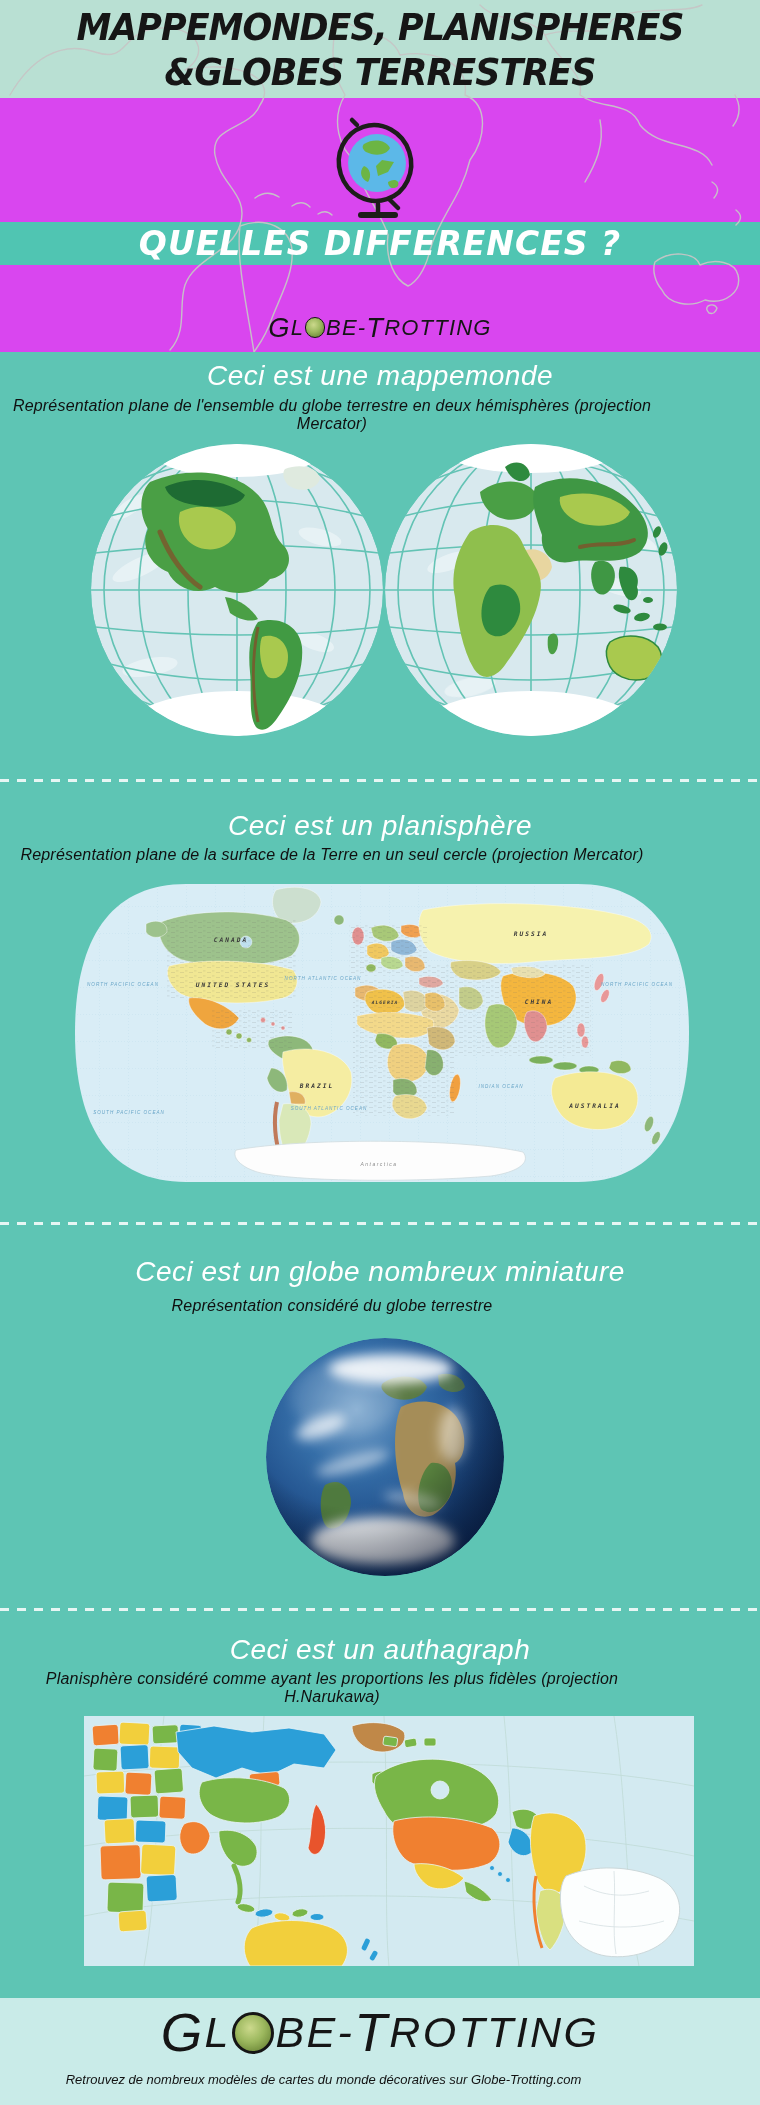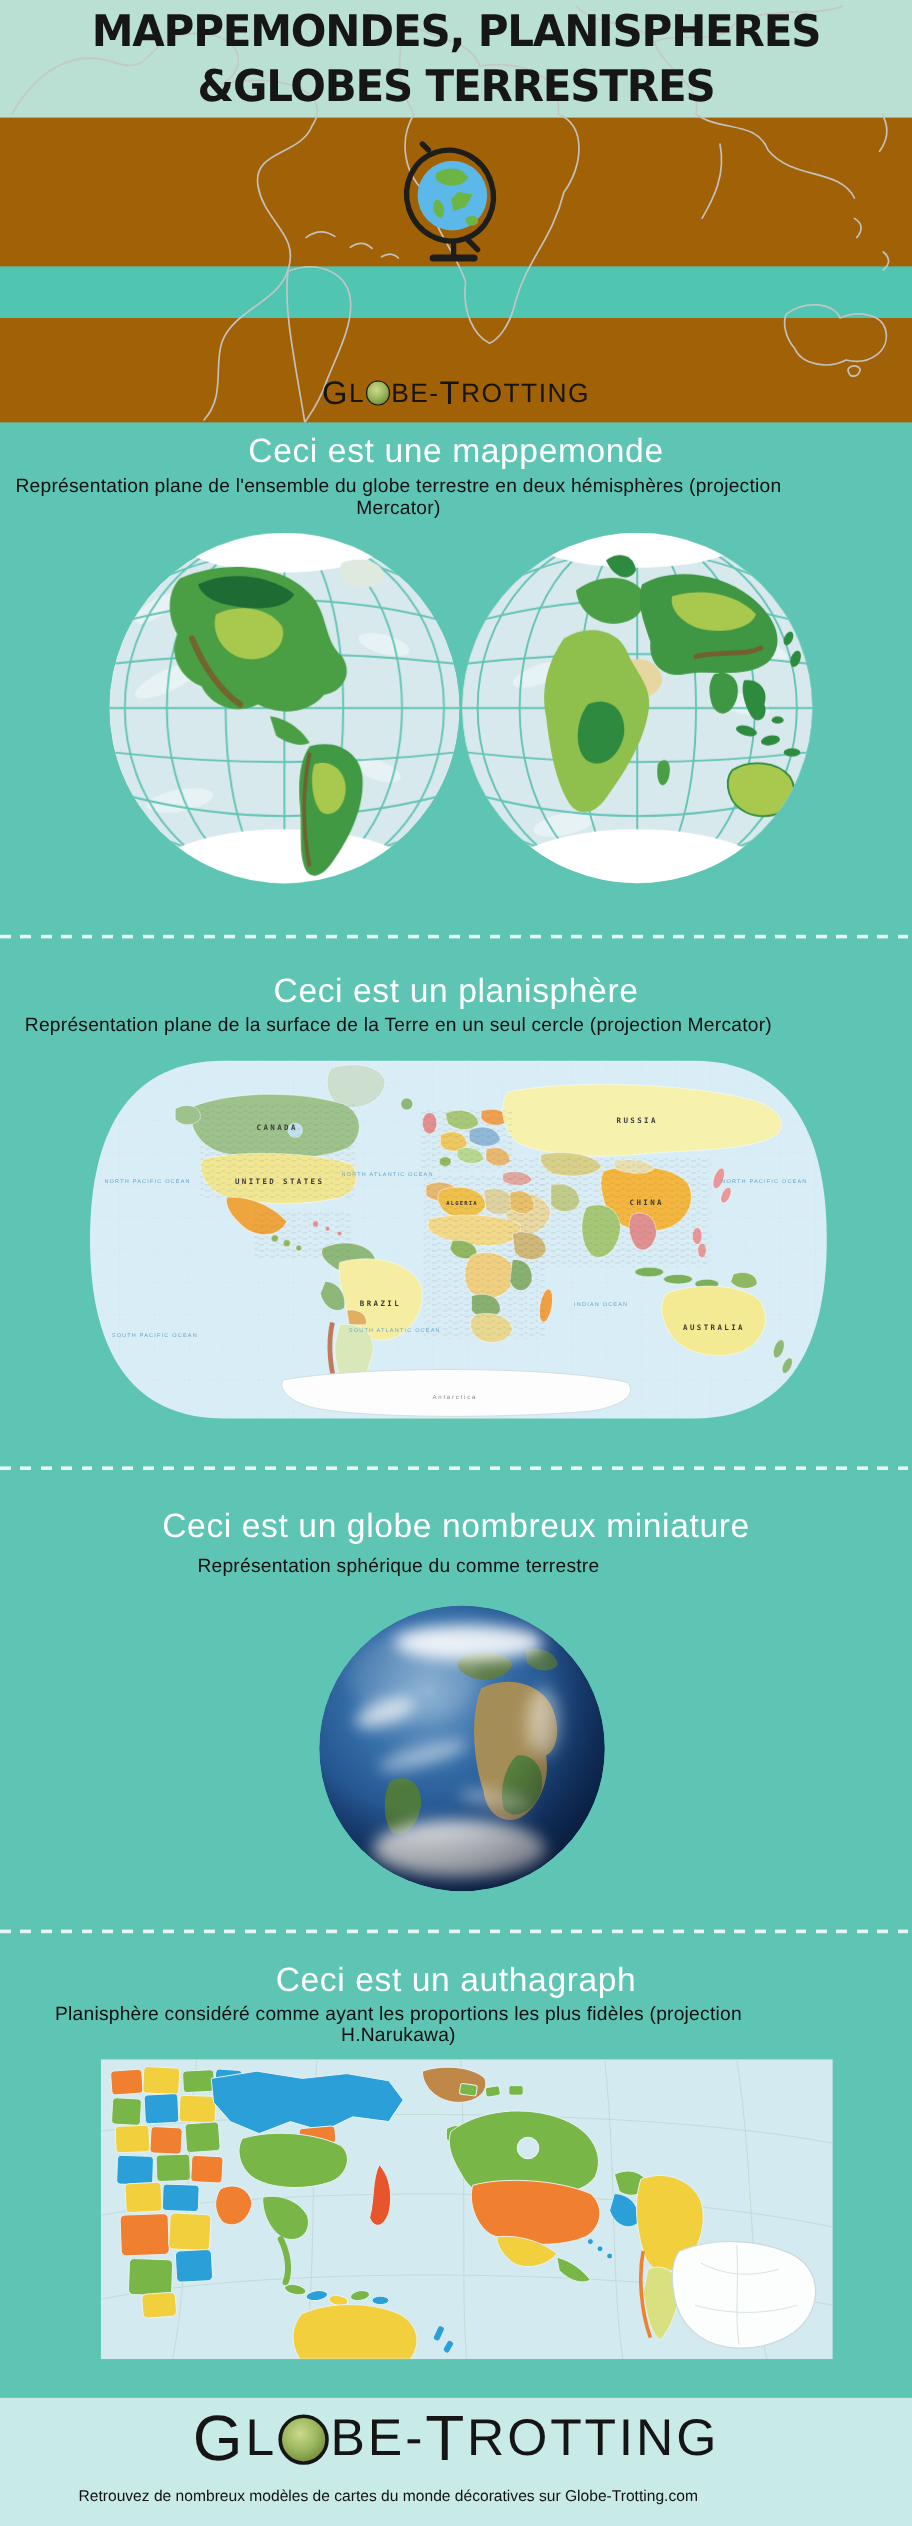--- a/index.html
+++ b/index.html
@@ -1,17 +1,17 @@
 <!DOCTYPE html>
 <html><head>
 <meta charset="utf-8">
 <style>
   html,body{margin:0;padding:0;background:#ffffff;}
-  .page{position:relative;width:760px;height:2105px;overflow:hidden;background:#a16207;
-        font-family:"Liberation Sans",sans-serif;}
+  .page{position:relative;width:760px;height:2105px;overflow:hidden;background:#d946ef;
+        font-family:"Liberation Sans",sans-serif;font-style:italic;}
   .abs{position:absolute;}
 
   
   .band-mint{left:0;top:0;width:760px;height:98px;background:#b9e0d3;}
   .band-banner{left:0;top:222px;width:760px;height:43px;background:#50c5b2;}
   .outline-map{left:0;top:0;}
   .title{left:0;top:6px;width:760px;text-align:center;color:#161616;
          font-family:"DejaVu Sans",sans-serif;font-weight:900;font-size:35px;
          letter-spacing:-1px;line-height:44px;transform:scaleY(1.04);}
   .banner-text{left:0;top:222px;width:760px;height:43px;line-height:43px;text-align:center;
@@ -78,20 +78,21 @@
     </g>
     <circle cx="47" cy="47" r="29" fill="#5cb8e8"></circle>
     <g fill="#6cb544">
       <path d="M34,28 C44,22 56,24 60,32 C56,40 44,40 36,36 C32,33 32,30 34,28 Z"></path>
       <path d="M52,44 L64,46 L58,56 L48,60 L46,50 Z"></path>
       <path d="M34,50 C40,52 42,60 38,66 C32,64 28,56 34,50 Z"></path>
       <path d="M58,66 C64,62 70,64 68,70 C64,74 58,72 58,66 Z"></path>
     </g>
   </svg>
 
+  <div class="abs banner-text">QUELLES DIFFERENCES ?</div>
 
   <div class="abs logo logo-sm">
     <span class="lg">G</span>
       <span>L</span>
       <span class="globe-o"></span>
       <span>BE-</span>
       <span class="lg">T</span>
       <span>ROTTING</span>
   </div>
 
@@ -307,21 +308,21 @@
         <text x="430" y="208">INDIAN OCEAN</text>
         <text x="566" y="106">NORTH PACIFIC OCEAN</text>
       </g>
       <text x="308" y="286" font-family="Liberation Sans, sans-serif" fill="#8a8a8a" font-size="5" letter-spacing="1.5" text-anchor="middle">Antarctica</text>
     </g>
   </svg>
 
   <div class="abs divider" style="top:1222px"></div>
 
   <div class="abs sec-heading" style="top:1256px">Ceci est un globe nombreux miniature</div>
-  <div class="abs sec-sub" style="top:1297px">Représentation sphérique  du comme terrestre</div>
+  <div class="abs sec-sub" style="top:1297px">Représentation considéré  du globe terrestre</div>
 
   <svg class="abs" style="left:263px;top:1335px" width="244" height="244" viewBox="0 0 244 244">
     <defs>
       <radialGradient id="oc" cx="38%" cy="30%" r="85%">
         <stop offset="0" stop-color="#7fa9cf"></stop>
           <stop offset=".3" stop-color="#356ea8"></stop>
         <stop offset=".65" stop-color="#1b4884"></stop>
           <stop offset="1" stop-color="#0a2a55"></stop>
       </radialGradient>
       <radialGradient id="shade" cx="35%" cy="28%" r="78%">

